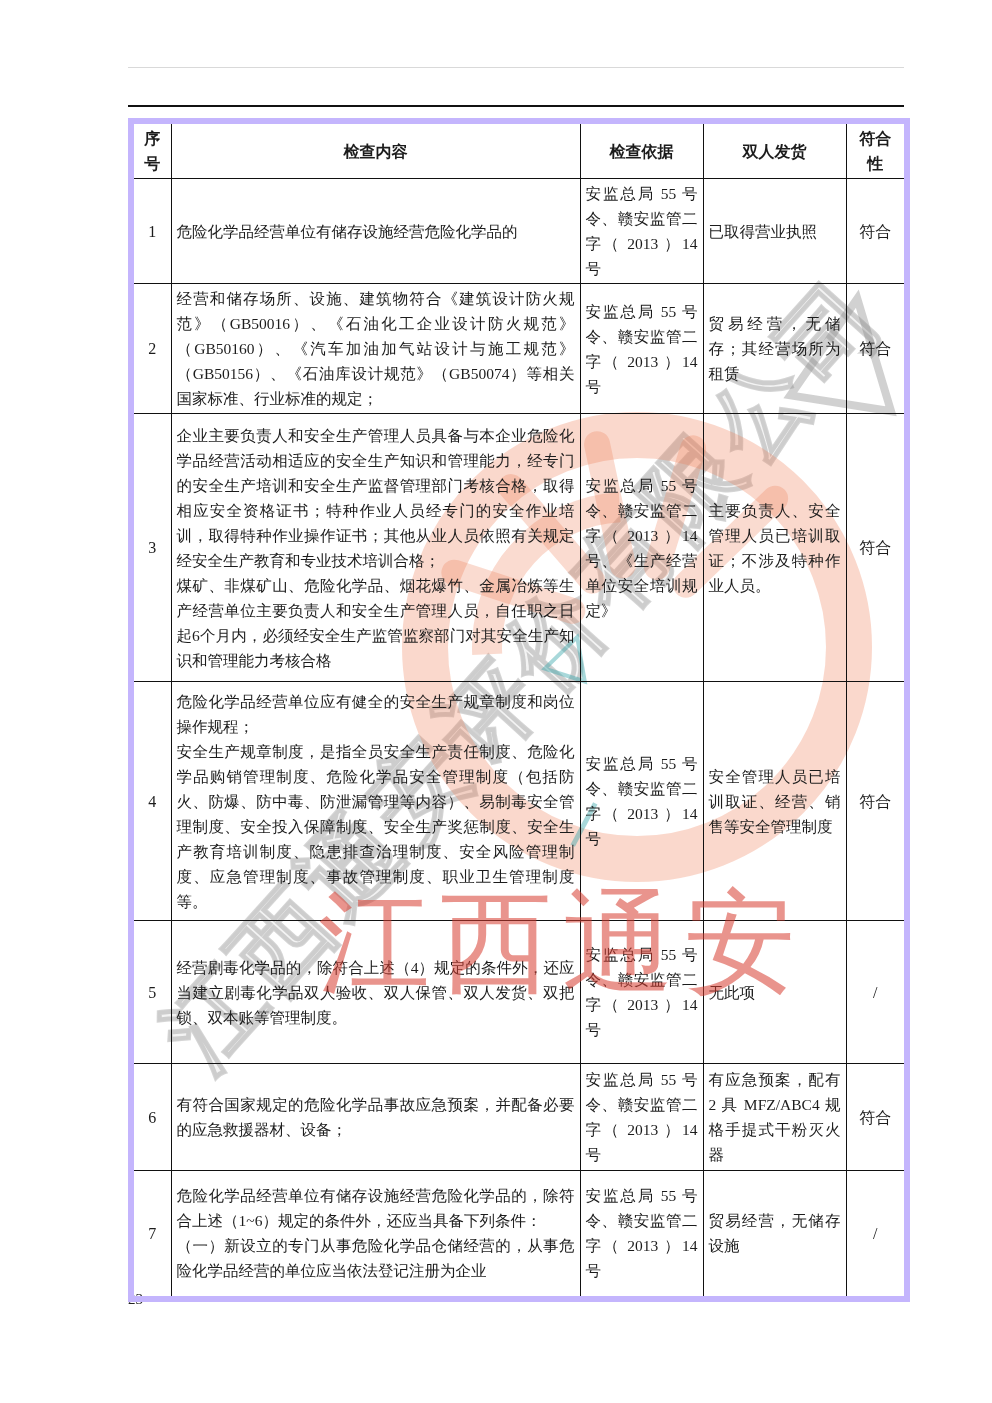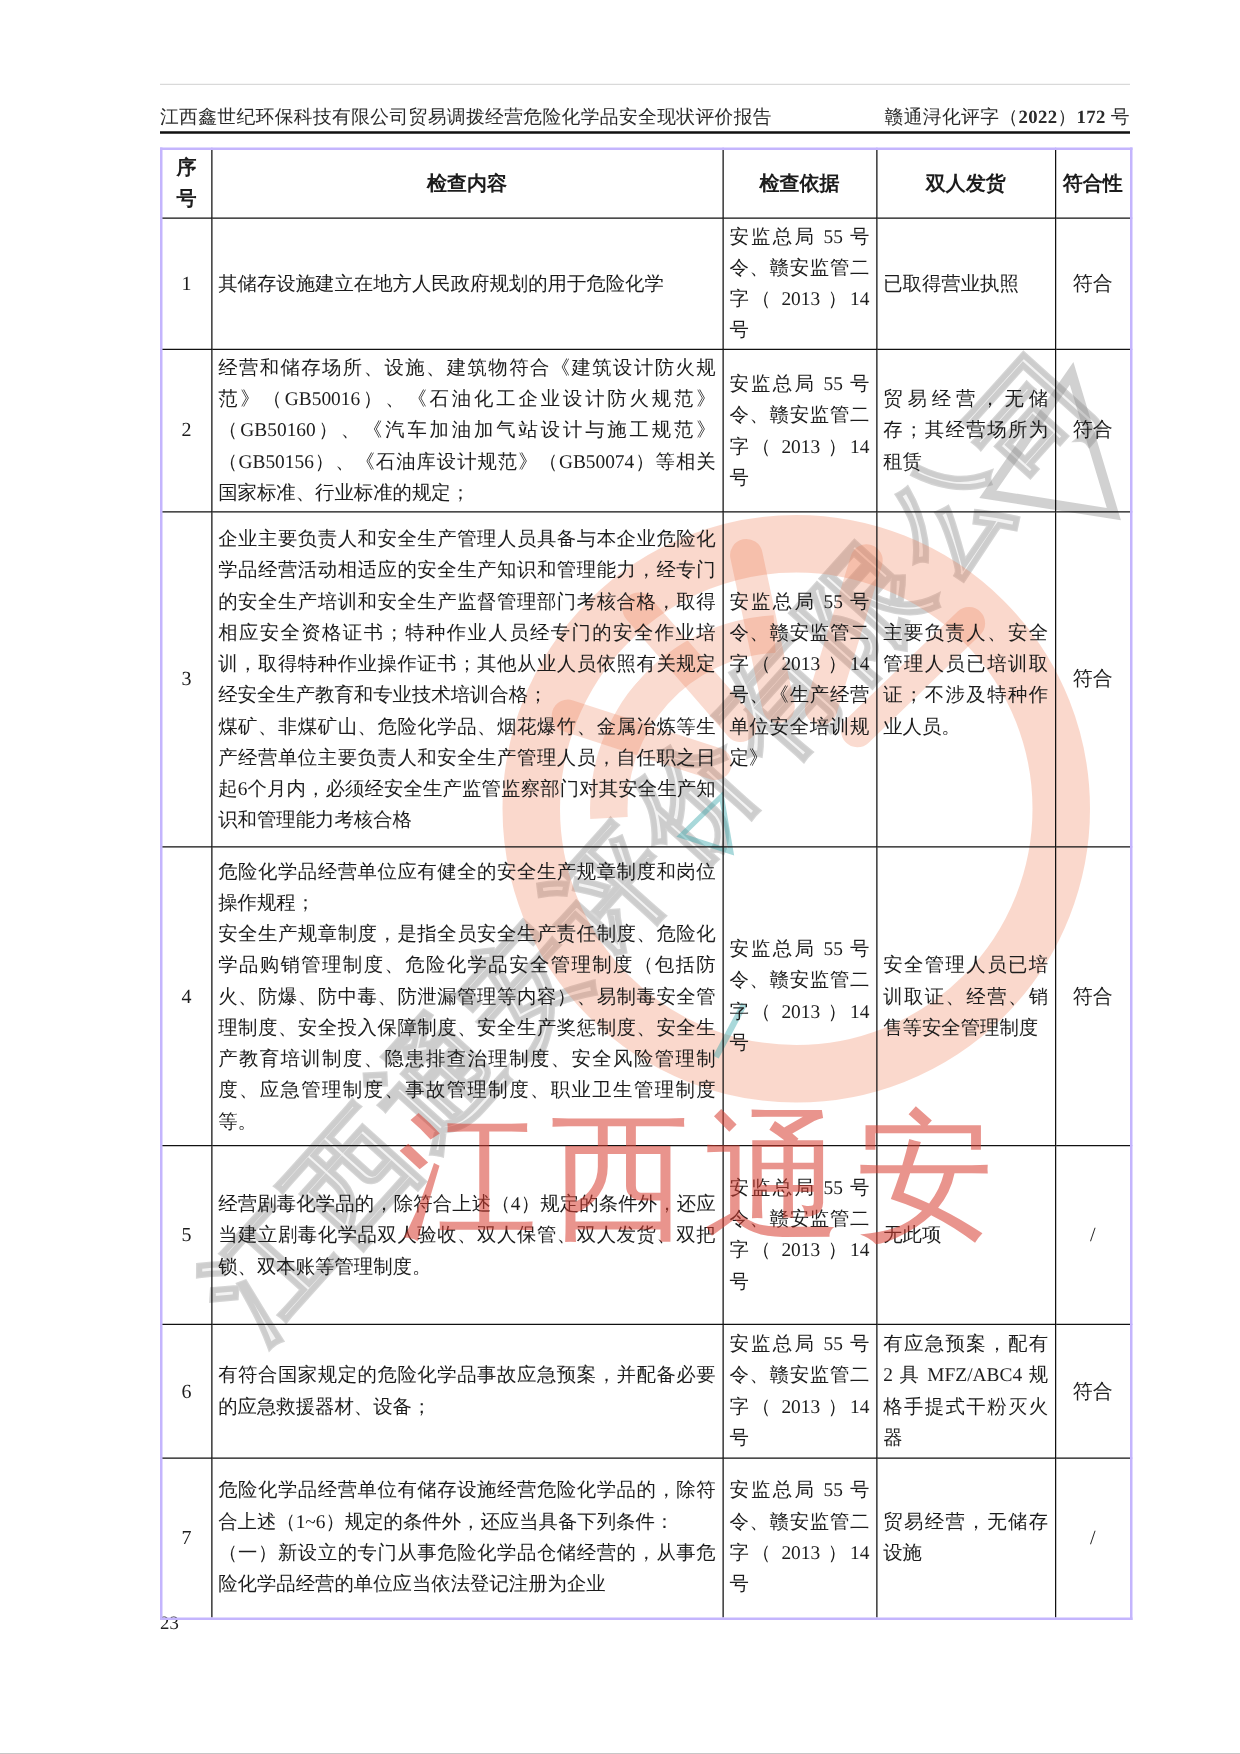--- a/index.html
+++ b/index.html
@@ -21,21 +21,21 @@
     position:absolute;left:128px;top:118px;
     width:776px;table-layout:fixed;border-collapse:collapse;
     font-size:15.5px;line-height:25px;z-index:2;
   }
   table.chk col.c-no{width:40px;}
   table.chk col.c-content{width:409px;}
   table.chk col.c-basis{width:123px;}
   table.chk col.c-situation{width:143px;}
   table.chk col.c-comp{width:61px;}
   table.chk td,table.chk th{border:1.6px solid #111;vertical-align:middle;background:transparent;padding:2px 5px;}
-  table.chk{border:2px solid #c4b5fd;}
+  table.chk{border:6px solid #c4b5fd;}
   th{font-weight:bold;font-size:16px;text-align:center;padding:4px 2px;}
   td.no,td.comp{text-align:center;font-size:16px;}
   td.content,td.basis,td.situation{text-align:justify;margin-top:13px;}
   td.content p,td.basis p,td.situation p{margin:0;}
   tr.hrow{height:47px;}
   tr.r0{height:100px;}
   tr.r1{height:125px;}
   tr.r2{height:268px;}
   tr.r3{height:239px;}
   tr.r4{height:143px;}
@@ -100,24 +100,20 @@
     </div>
   <svg class="wm wm-tri-gray" width="122" height="126" viewBox="0 0 122 126">
     <polygon points="61,10 112,116 10,116" fill="none" stroke="rgba(135,135,135,0.38)" stroke-width="8"></polygon>
   </svg>
   <svg class="wm wm-tri-teal" width="50" height="48" viewBox="0 0 50 48">
     <polygon points="25,4 46,44 4,44" fill="none" stroke="rgba(63,169,173,0.45)" stroke-width="4"></polygon>
   </svg>
   <div class="wm wm-slash-teal"></div>
 
   <div class="hdr-topline"></div>
-  <div class="hdr">
-    <span class="title">江西鑫世纪环保科技有限公司贸易调拨经营危险化学品安全现状评价报告</span>
-    <span class="docno"><span>赣通浔化评字（</span><b>2022</b><span>）</span><b>172</b><span> 号</span></span>
-  </div>
   <div class="hdr-rule"></div>
 
   <table class="chk">
     <colgroup>
         <col class="c-no">
         <col class="c-content">
         <col class="c-basis">
         <col class="c-situation">
         <col class="c-comp">
       </colgroup>
@@ -126,21 +122,21 @@
         <th>序号</th>
         <th>检查内容</th>
         <th>检查依据</th>
         <th>双人发货</th>
         <th>符合性</th>
       </tr>
 
       <tr class="r0">
         <td class="no">1</td>
         <td class="content">
-            <p>其储存设施建立在地方人民政府规划的用于危险化学</p>
+            <p>危险化学品经营单位有储存设施经营危险化学品的</p>
           </td>
         <td class="basis">
             <p>安监总局 55 号令、赣安监管二字（ 2013 ）14 号</p>
           </td>
         <td class="situation">
             <p>已取得营业执照</p>
           </td>
         <td class="comp">符合</td>
       </tr>
 

